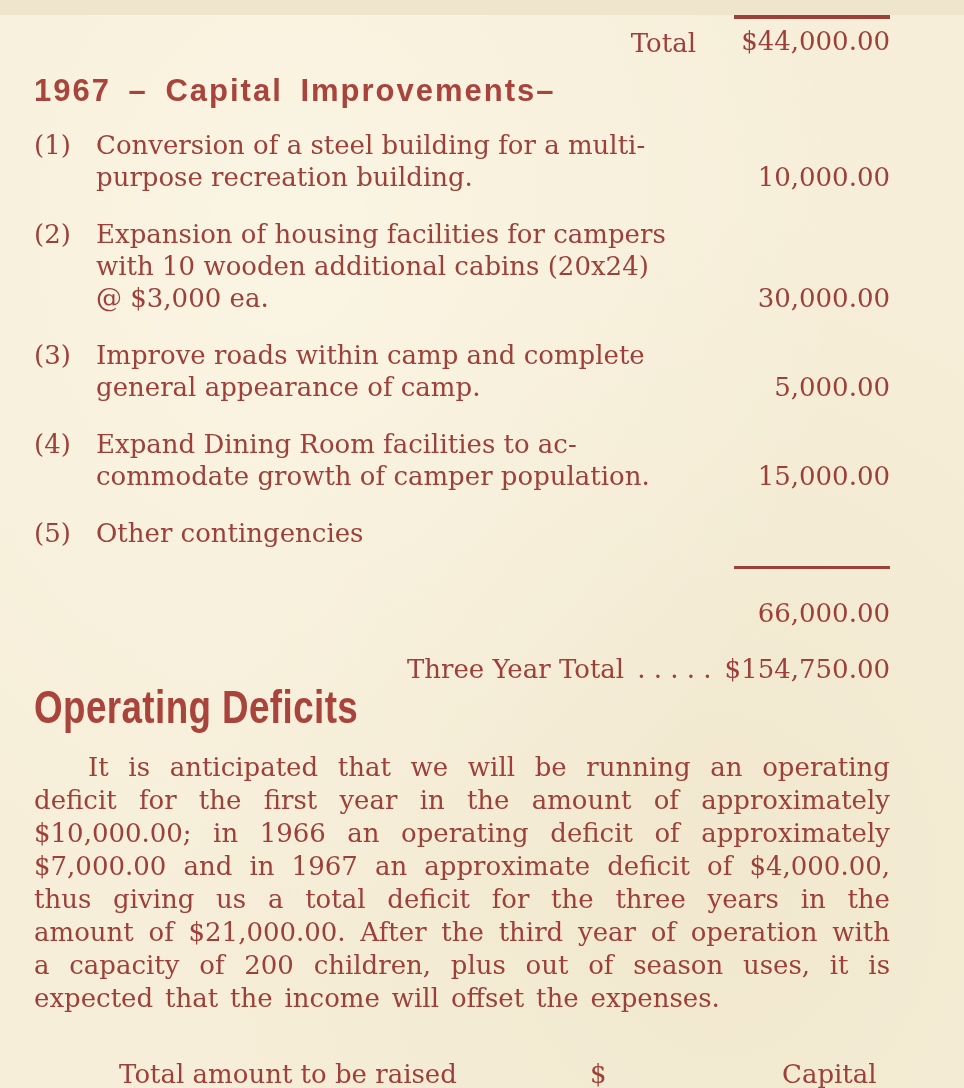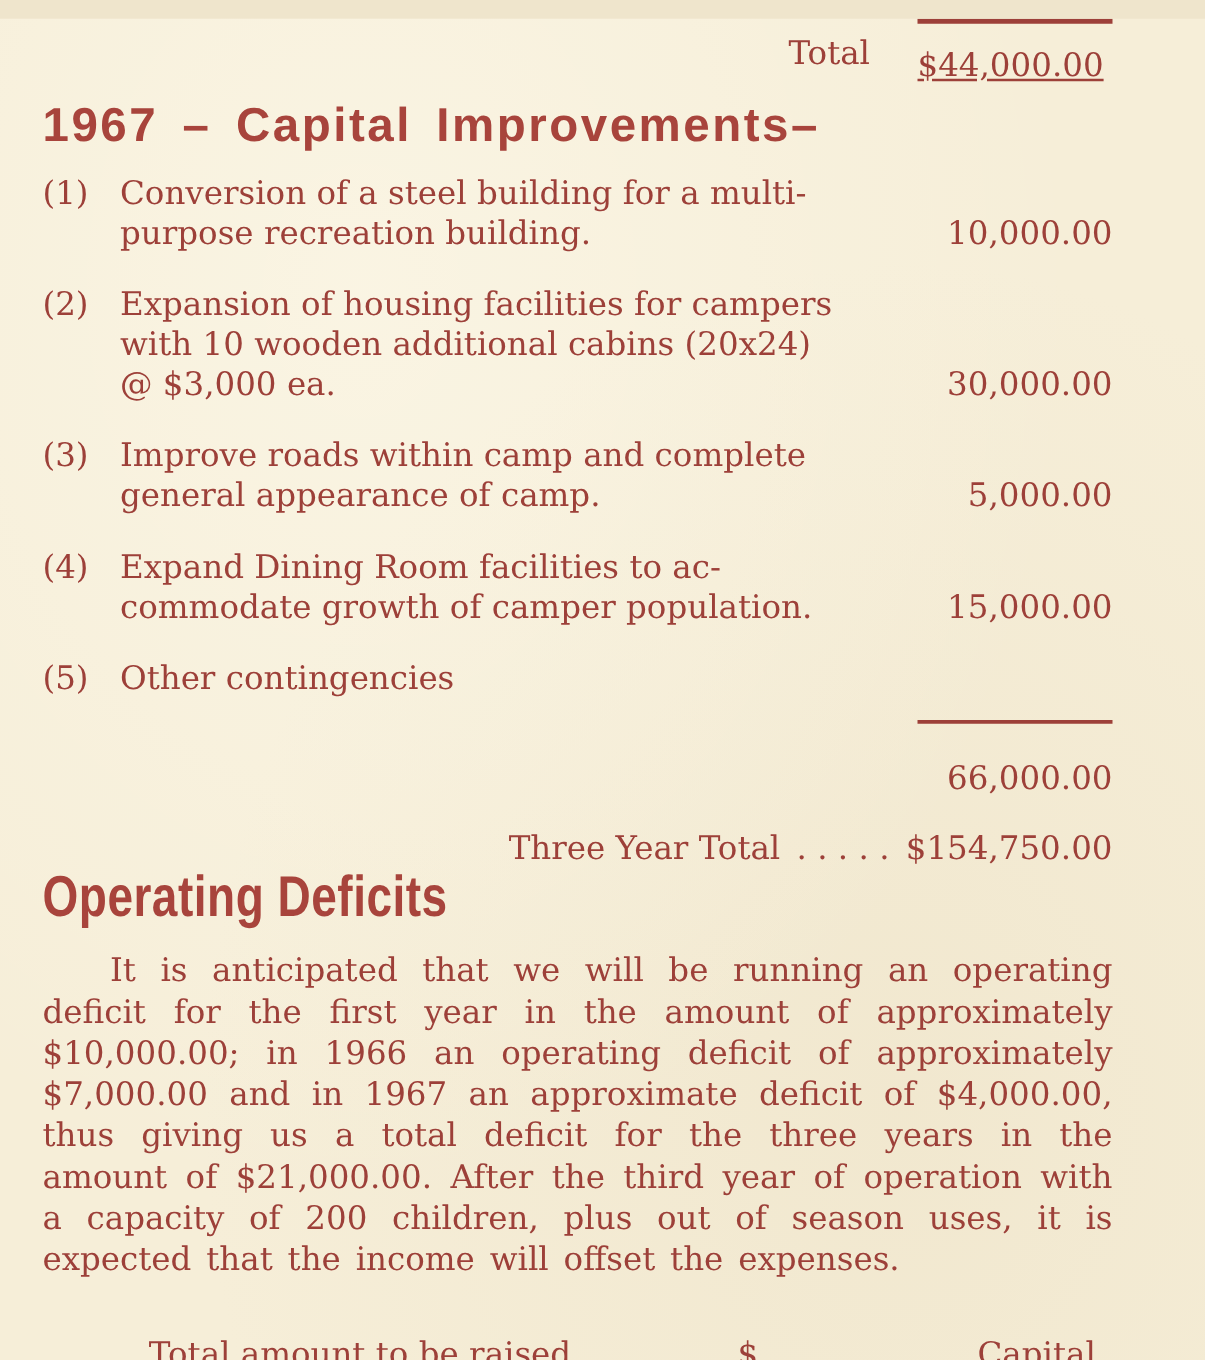--- a/index.html
+++ b/index.html
@@ -22,31 +22,30 @@
       radial-gradient(ellipse at 75% 80%, rgba(232,220,190,.35), rgba(232,220,190,0) 55%),
       #f6eed8;
     margin-top: 15px;
   }
   
   .carry-total{
     display:flex;justify-content:flex-end;align-items:flex-start;
   }
   .carry-total .ct-label{margin-right:38px;padding-top:12px;}
   .carry-total .ct-amount{
-    width:156px;text-align:left;
+    width:156px;text-align:right;
     border-top:4px solid #9d4039;
-    padding-top:18px;
-    text-decoration:underline;
+    padding-top:6px;
   }
   
   .h1{
     margin:14px 0 0 0;
     font-family:"Liberation Sans", sans-serif;
     font-weight:bold;
-    font-size:38px;line-height:36px;
+    font-size:31px;line-height:36px;
     letter-spacing:2px;word-spacing:7px;
     color:#a8443c;
   }
   .h2{
     margin:-2px 0 0 0;
     font-family:"Liberation Sans", sans-serif;
     font-weight:bold;
     font-size:46px;line-height:48px;
     letter-spacing:0.5px;
     color:#a8443c;

